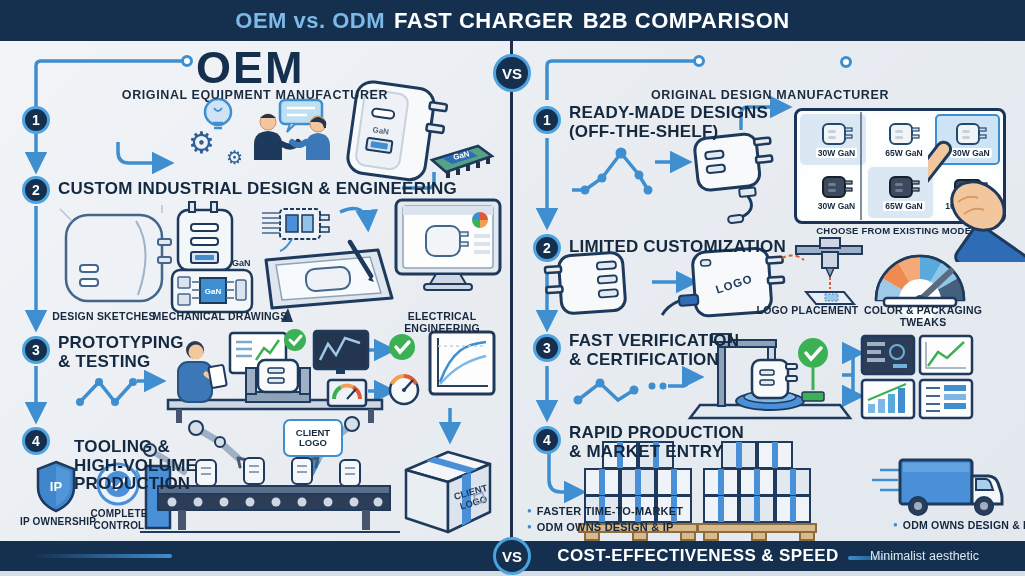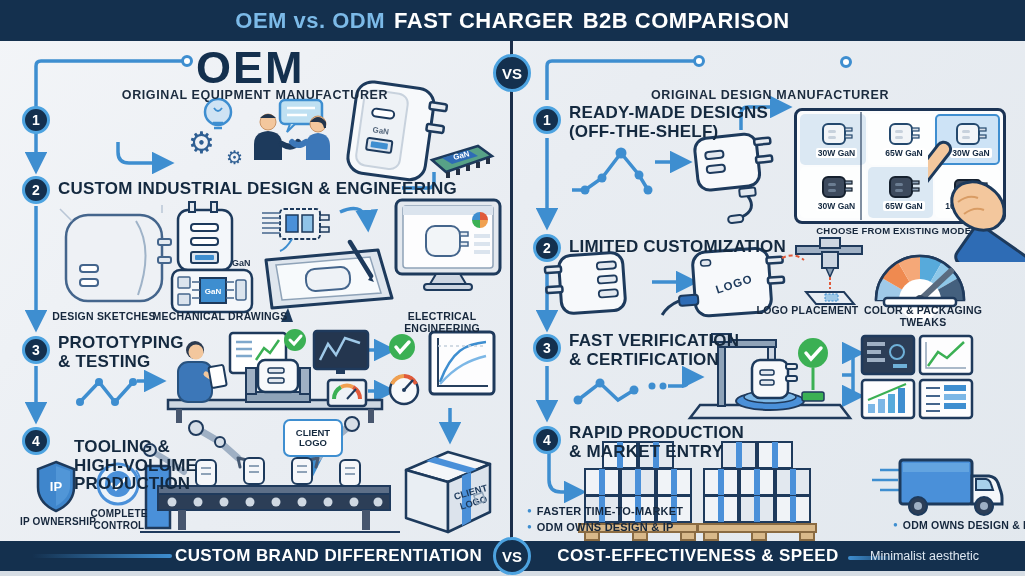--- a/index.html
+++ b/index.html
@@ -647,19 +647,18 @@
     <span class="bullet-text">ODM OWNS DESIGN &amp; IP</span>
   </div>
   <div class="abs bullet-row" style="left:893px;top:519px;">
     <span class="bullet-dot">●</span>
     <span class="bullet-text" style="font-size:10.5px;">ODM OWNS DESIGN &amp; IP</span>
   </div>
 
   <div class="abs banner"></div>
   <div class="abs banner-strip"></div>
   <div class="abs grad-line" style="left:32px;top:554px;width:140px;background:linear-gradient(90deg,rgba(62,142,208,0),#3E8ED0);"></div>
-  <div class="abs banner-label" style="left:175px;width:300px;">CUSTOM BRAND DIFFERENTIATION</div>
   <div class="abs vs-badge" style="left:493px;top:537px;">VS</div>
   <div class="abs banner-label" style="left:548px;width:300px;">COST-EFFECTIVENESS &amp; SPEED</div>
   <div class="abs grad-line" style="left:848px;top:556px;width:52px;background:linear-gradient(90deg,#3E8ED0,rgba(62,142,208,0));"></div>
   <div class="abs banner-note" style="left:870px;">Minimalist aesthetic</div>
 
 </div>
 
 </body></html>

